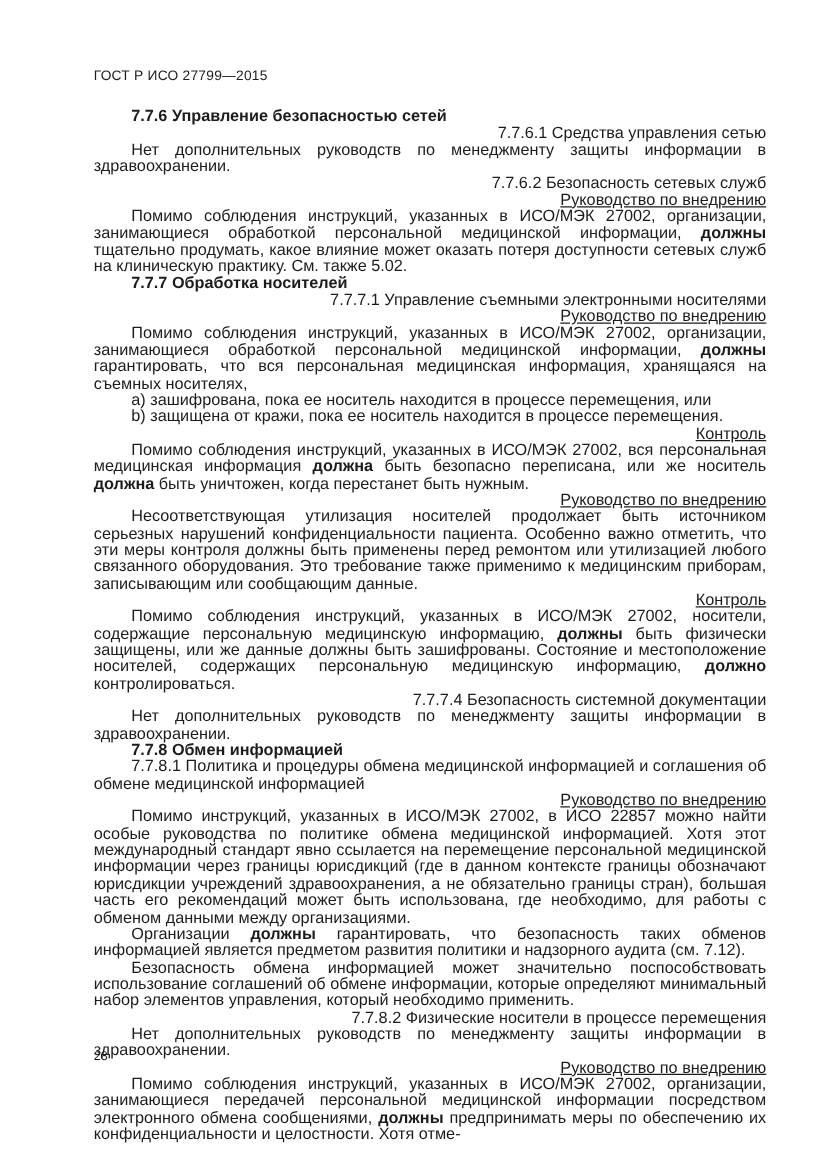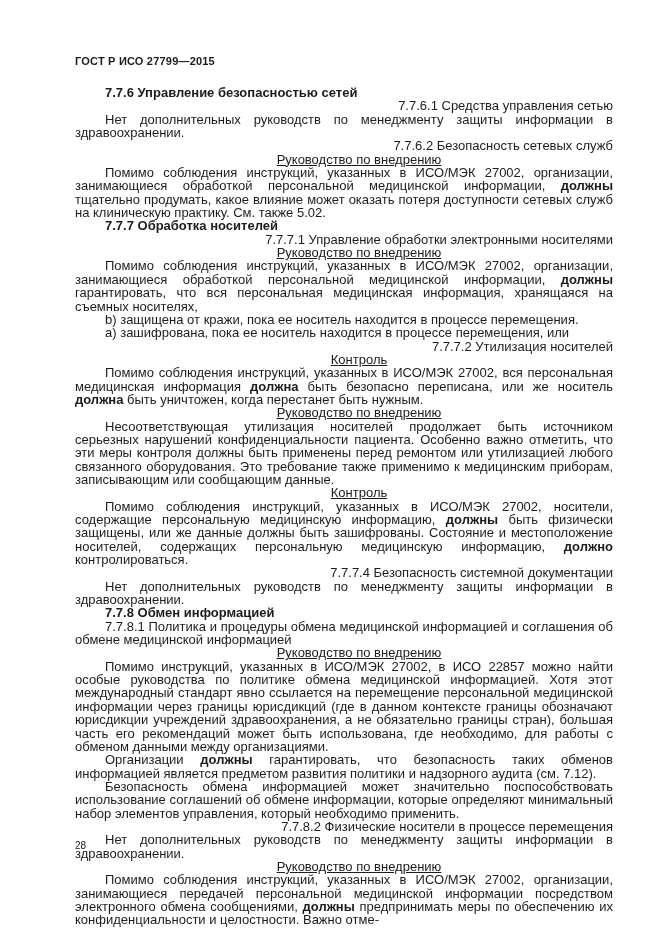--- a/index.html
+++ b/index.html
@@ -16,39 +16,39 @@
     width: 661px;
     height: 935px;
     background: #ffffff;
     overflow: hidden;
   }
   .doc-header {
     position: absolute;
     left: 75px;
     top: 55px;
     font-size: 11px;
-    font-weight: bold;
+    font-weight: normal;
     letter-spacing: 0.2px;
   }
   .doc-body {
     position: absolute;
     left: 75px;
     top: 86px;
     width: 538px;
     font-size: 13px;
     line-height: 13.35px;
     text-align: justify;
   }
   .doc-body p {
     margin: 0;
     text-indent: 30px;
   }
   .blk-h { font-weight: bold; text-align: left; }
   .blk-n { text-align: right; }
-  .blk-u { text-align: center; }
+  .blk-u { text-align: right; }
   .blk-u span { text-decoration: underline; }
   .blk-li { text-indent: 8px; }
   .b { font-weight: bold; }
   .page-number {
     position: absolute;
     left: 75px;
     top: 840px;
     font-size: 10px;
   }
 </style>
@@ -59,40 +59,39 @@
   <div class="doc-header">ГОСТ Р ИСО 27799—2015</div>
 
   <div class="doc-body" id="doc-body">
       <p class="blk-h"><span>7.7.6 Управление безопасностью сетей</span></p>
       <p class="blk-n"><span>7.7.6.1 Средства управления сетью</span></p>
       <p class="blk-p"><span>Нет дополнительных руководств по менеджменту защиты информации в здравоохранении.</span></p>
       <p class="blk-n"><span>7.7.6.2 Безопасность сетевых служб</span></p>
       <p class="blk-u"><span>Руководство по внедрению</span></p>
       <p class="blk-p"><span>Помимо соблюдения инструкций, указанных в ИСО/МЭК 27002, организации, занимающиеся обработкой персональной медицинской информации, </span><span class="b">должны</span><span> тщательно продумать, какое влияние может оказать потеря доступности сетевых служб на клиническую практику. См. также 5.02.</span></p>
       <p class="blk-h"><span>7.7.7 Обработка носителей</span></p>
-      <p class="blk-n"><span>7.7.7.1 Управление обработки электронными носителями</span></p>
+      <p class="blk-n"><span>7.7.7.1 Управление съемными электронными носителями</span></p>
       <p class="blk-u"><span>Руководство по внедрению</span></p>
       <p class="blk-p"><span>Помимо соблюдения инструкций, указанных в ИСО/МЭК 27002, организации, занимающиеся обработкой персональной медицинской информации, </span><span class="b">должны</span><span> гарантировать, что вся персональная медицинская информация, хранящаяся на съемных носителях,</span></p>
+      <p class="blk-li"><span>a) зашифрована, пока ее носитель находится в процессе перемещения, или</span></p>
       <p class="blk-li"><span>b) защищена от кражи, пока ее носитель находится в процессе перемещения.</span></p>
-      <p class="blk-li"><span>a) зашифрована, пока ее носитель находится в процессе перемещения, или</span></p>
-      <p class="blk-n"><span>7.7.7.2 Утилизация носителей</span></p>
       <p class="blk-u"><span>Контроль</span></p>
       <p class="blk-p"><span>Помимо соблюдения инструкций, указанных в ИСО/МЭК 27002, вся персональная медицинская информация </span><span class="b">должна</span><span> быть безопасно переписана, или же носитель </span><span class="b">должна</span><span> быть уничтожен, когда перестанет быть нужным.</span></p>
       <p class="blk-u"><span>Руководство по внедрению</span></p>
       <p class="blk-p"><span>Несоответствующая утилизация носителей продолжает быть источником серьезных нарушений конфиденциальности пациента. Особенно важно отметить, что эти меры контроля должны быть применены перед ремонтом или утилизацией любого связанного оборудования. Это требование также применимо к медицинским приборам, записывающим или сообщающим данные.</span></p>
       <p class="blk-u"><span>Контроль</span></p>
       <p class="blk-p"><span>Помимо соблюдения инструкций, указанных в ИСО/МЭК 27002, носители, содержащие персональную медицинскую информацию, </span><span class="b">должны</span><span> быть физически защищены, или же данные должны быть зашифрованы. Состояние и местоположение носителей, содержащих персональную медицинскую информацию, </span><span class="b">должно</span><span> контролироваться.</span></p>
       <p class="blk-n"><span>7.7.7.4 Безопасность системной документации</span></p>
       <p class="blk-p"><span>Нет дополнительных руководств по менеджменту защиты информации в здравоохранении.</span></p>
       <p class="blk-h"><span>7.7.8 Обмен информацией</span></p>
       <p class="blk-p"><span>7.7.8.1 Политика и процедуры обмена медицинской информацией и соглашения об обмене медицинской информацией</span></p>
       <p class="blk-u"><span>Руководство по внедрению</span></p>
       <p class="blk-p"><span>Помимо инструкций, указанных в ИСО/МЭК 27002, в ИСО 22857 можно найти особые руководства по политике обмена медицинской информацией. Хотя этот международный стандарт явно ссылается на перемещение персональной медицинской информации через границы юрисдикций (где в данном контексте границы обозначают юрисдикции учреждений здравоохранения, а не обязательно границы стран), большая часть его рекомендаций может быть использована, где необходимо, для работы с обменом данными между организациями.</span></p>
       <p class="blk-p"><span>Организации </span><span class="b">должны</span><span> гарантировать, что безопасность таких обменов информацией является предметом развития политики и надзорного аудита (см. 7.12).</span></p>
       <p class="blk-p"><span>Безопасность обмена информацией может значительно поспособствовать использование соглашений об обмене информации, которые определяют минимальный набор элементов управления, который необходимо применить.</span></p>
       <p class="blk-n"><span>7.7.8.2 Физические носители в процессе перемещения</span></p>
       <p class="blk-p"><span>Нет дополнительных руководств по менеджменту защиты информации в здравоохранении.</span></p>
       <p class="blk-u"><span>Руководство по внедрению</span></p>
-      <p class="blk-p"><span>Помимо соблюдения инструкций, указанных в ИСО/МЭК 27002, организации, занимающиеся передачей персональной медицинской информации посредством электронного обмена сообщениями, </span><span class="b">должны</span><span> предпринимать меры по обеспечению их конфиденциальности и целостности. Важно отме-</span></p>
+      <p class="blk-p"><span>Помимо соблюдения инструкций, указанных в ИСО/МЭК 27002, организации, занимающиеся передачей персональной медицинской информации посредством электронного обмена сообщениями, </span><span class="b">должны</span><span> предпринимать меры по обеспечению их конфиденциальности и целостности. Хотя отме-</span></p>
     </div>
 
   <div class="page-number">28</div>
 </div>
 
 </body></html>

